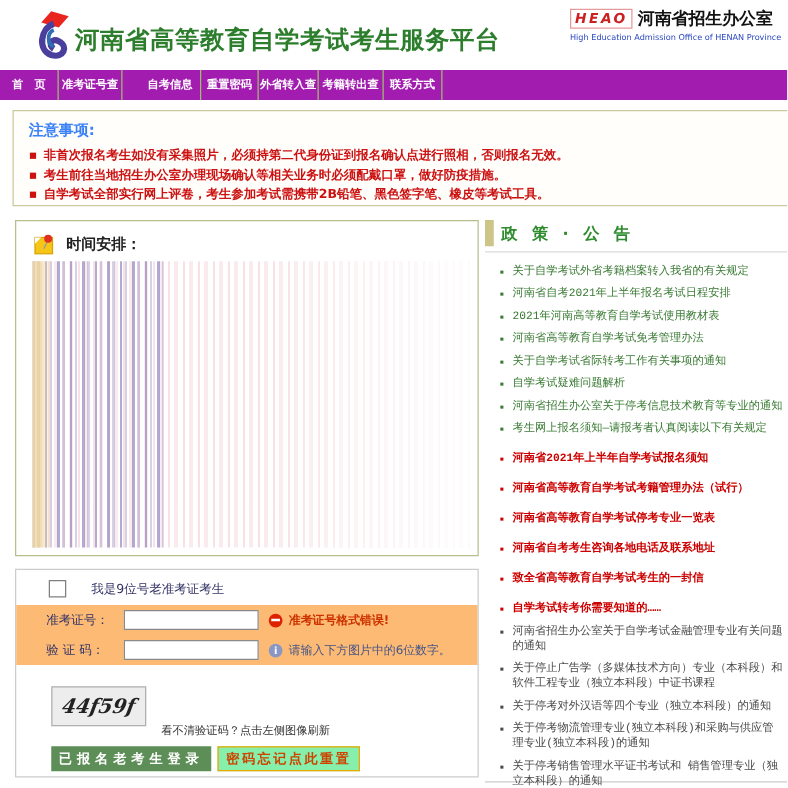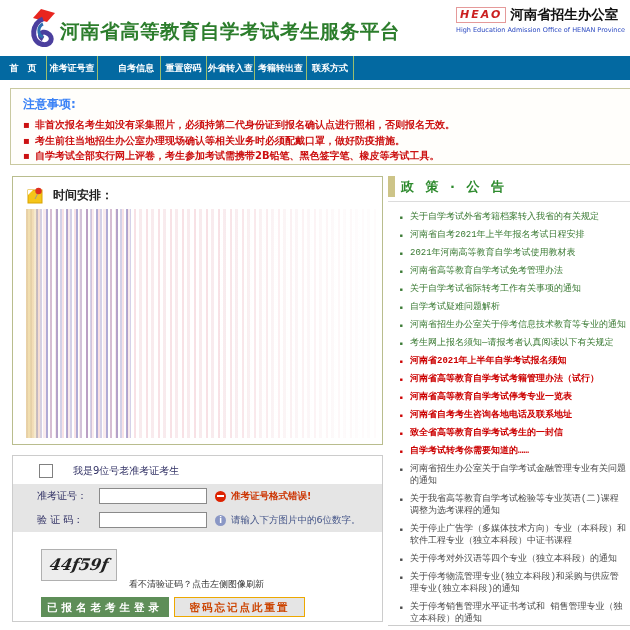--- a/index.html
+++ b/index.html
@@ -11,21 +11,21 @@
   .site-title{position:absolute;left:60px;top:18px;font-size:19.5px;font-weight:bold;
               color:#2c7d2c;letter-spacing:.5px;white-space:nowrap;}
   .org{position:absolute;left:456px;top:6px;width:174px;}
   .org-row{display:flex;align-items:center;}
   .heao{color:#cb2020;font-weight:bold;font-style:italic;font-size:11px;border:1px solid #e59a9a;
         padding:0 3px;letter-spacing:2px;margin-right:4px;height:14px;line-height:14px;text-align:center;}
   .org-name{font-size:13.5px;font-weight:bold;color:#111;white-space:nowrap;}
   .org-en{font-size:6.5px;color:#2b49c0;margin-top:2px;white-space:nowrap;}
 
   
-  .nav{position:absolute;top:56px;left:0;width:630px;height:24px;background:#0369a1;display:flex;}
+  .nav{position:absolute;top:56px;left:0;width:630px;height:24px;background:#a21caf;display:flex;}
   .nav-item{display:block;height:24px;line-height:24px;text-align:center;color:#fff;font-size:9px;
             font-weight:bold;border-right:1px solid #9cbe6e;box-sizing:border-box;text-decoration:none;flex:none;}
   .nav a:nth-of-type(1){width:47px;} .nav a:nth-of-type(2){width:51px;}
   .nav a:nth-of-type(3){width:49px;margin-left:14px;} .nav a:nth-of-type(4){width:46px;}
   .nav a:nth-of-type(5){width:48px;} .nav a:nth-of-type(6){width:52px;}
   .nav a:nth-of-type(7){width:47px;}
 
   
   .notice{position:absolute;left:10px;top:88px;width:606px;height:70px;border:1px solid #c9c9a0;
           background:#fffefb;padding:5px 12px 0 12px;box-sizing:content-box;}
@@ -57,52 +57,52 @@
           border-bottom:1px solid #ccc;}
   .policy-head{position:relative;height:25px;border-bottom:1px solid #dcdcdc;}
   .policy-stripe{position:absolute;left:0;top:0;width:7px;height:21px;background:#cdc488;}
   .policy-title{position:absolute;left:13px;top:2px;font-size:13px;font-weight:bold;color:#2e8b2e;
                 letter-spacing:3.5px;white-space:nowrap;}
   .policy-list{margin:9px 4px 0 12px;padding:0;}
   .policy-list li{list-style:none;position:relative;padding-left:10px;font-size:9px;line-height:12px;
                   margin-bottom:6px;cursor:pointer;font-family:Liberation Mono, monospace;}
   .policy-list li::before{content:"■";position:absolute;left:0;top:1px;font-size:5px;}
   .policy-list li.green{color:#3a7a33;}
-  .policy-list li.red{color:#cc0000;font-weight:bold;}
+  .policy-list li.red{color:#cc0000;font-weight:bold;margin-top:12px;}
   .policy-list li.gray{color:#4a4a4a;}
 
   
   .login{position:absolute;left:12px;top:455px;width:371px;height:167px;border:1px solid #ccc;
          box-sizing:border-box;background:#fff;}
   .chk-row{display:flex;align-items:center;padding:8px 0 6px 26px;text-align:right;}
   .checkbox{width:12px;height:12px;border:1px solid #808080;background:#fff;margin-right:20px;flex:none;}
   .chk-label{font-size:10px;color:#333366;}
   .f-row{display:flex;align-items:center;height:24px;padding-left:24px;}
-  .f-row.alt{background:#e5e5e5;}
+  .f-row.alt{background:#fdba74;}
   .f-label{width:62px;font-size:10px;color:#333366;flex:none;}
   .f-input{width:102px;height:14px;border:1px solid #8a8a8a;background:#fff;flex:none;padding:0 2px;font-size:10px;}
   .ico{margin-left:8px;margin-right:5px;width:11px;height:11px;border-radius:50%;flex:none;position:relative;}
   .ico.err{background:#dd2200;}
   .ico.err::after{content:"";position:absolute;left:2px;right:2px;top:4.5px;height:2px;background:#fff;}
   .ico.info{background:#8a97c5;color:#fff;font-size:8px;font-weight:bold;text-align:center;line-height:11px;}
   .ico.info::after{content:"i";}
   .f-msg{font-size:9.5px;white-space:nowrap;}
   .err-msg{color:#cc3300;font-weight:bold;}
   .info-msg{color:#445588;}
   .cap-row{display:flex;align-items:center;padding-left:28px;margin-top:6px;}
   .captcha{width:74px;height:30px;background:#ededed;border:1px solid #b0b0b0;display:flex;
            align-items:center;justify-content:center;cursor:pointer;}
   .cap-code{font-family:"DejaVu Serif","Liberation Serif",serif;font-style:italic;font-weight:bold;
             font-size:16px;color:#222;transform:skewX(-10deg);}
   .cap-hint{margin-left:12px;font-size:9px;color:#333;margin-top:40px;}
   .btn-row{display:flex;padding-left:28px;margin-top:6px;gap:5px;}
   .btn-green{width:128px;height:20px;background:#5e8e58;color:#fff;font-size:10.5px;font-weight:bold;
              letter-spacing:4px;text-align:center;line-height:20px;border:none;cursor:pointer;
              font-family:inherit;padding:0;}
-  .btn-yellow{width:131px;height:20px;background:#e5e5e5;color:#cc4400;font-size:10.5px;font-weight:bold;
+  .btn-yellow{width:114px;height:20px;background:#86efac;color:#cc4400;font-size:10.5px;font-weight:bold;
               letter-spacing:2px;text-align:center;line-height:18px;border:1px solid #eda800;
               box-sizing:border-box;cursor:pointer;font-family:inherit;padding:0;}
 </style>
 </head>
 <body>
 
 <div id="page">
 
   <div>
     <svg class="logo-mark" viewBox="0 0 30 42">
@@ -168,21 +168,20 @@
         <li class="green"><span>自学考试疑难问题解析</span></li>
         <li class="green"><span>河南省招生办公室关于停考信息技术教育等专业的通知</span></li>
         <li class="green"><span>考生网上报名须知—请报考者认真阅读以下有关规定</span></li>
         <li class="red"><span>河南省2021年上半年自学考试报名须知</span></li>
         <li class="red"><span>河南省高等教育自学考试考籍管理办法（试行）</span></li>
         <li class="red"><span>河南省高等教育自学考试停考专业一览表</span></li>
         <li class="red"><span>河南省自考考生咨询各地电话及联系地址</span></li>
         <li class="red"><span>致全省高等教育自学考试考生的一封信</span></li>
         <li class="red"><span>自学考试转考你需要知道的……</span></li>
         <li class="gray"><span>河南省招生办公室关于自学考试金融管理专业有关问题的通知</span></li>
-        <li class="gray"><span>关于我省高等教育自学考试检验等专业英语(二)课程调整为选考课程的通知</span></li>
         <li class="gray"><span>关于停止广告学（多媒体技术方向）专业（本科段）和软件工程专业（独立本科段）中证书课程</span></li>
         <li class="gray"><span>关于停考对外汉语等四个专业（独立本科段）的通知</span></li>
         <li class="gray"><span>关于停考物流管理专业(独立本科段)和采购与供应管理专业(独立本科段)的通知</span></li>
         <li class="gray"><span>关于停考销售管理水平证书考试和 销售管理专业（独立本科段）的通知</span></li>
       </ul>
   </div>
 
   <div class="login">
     <div class="chk-row">
       <span class="checkbox"></span>

